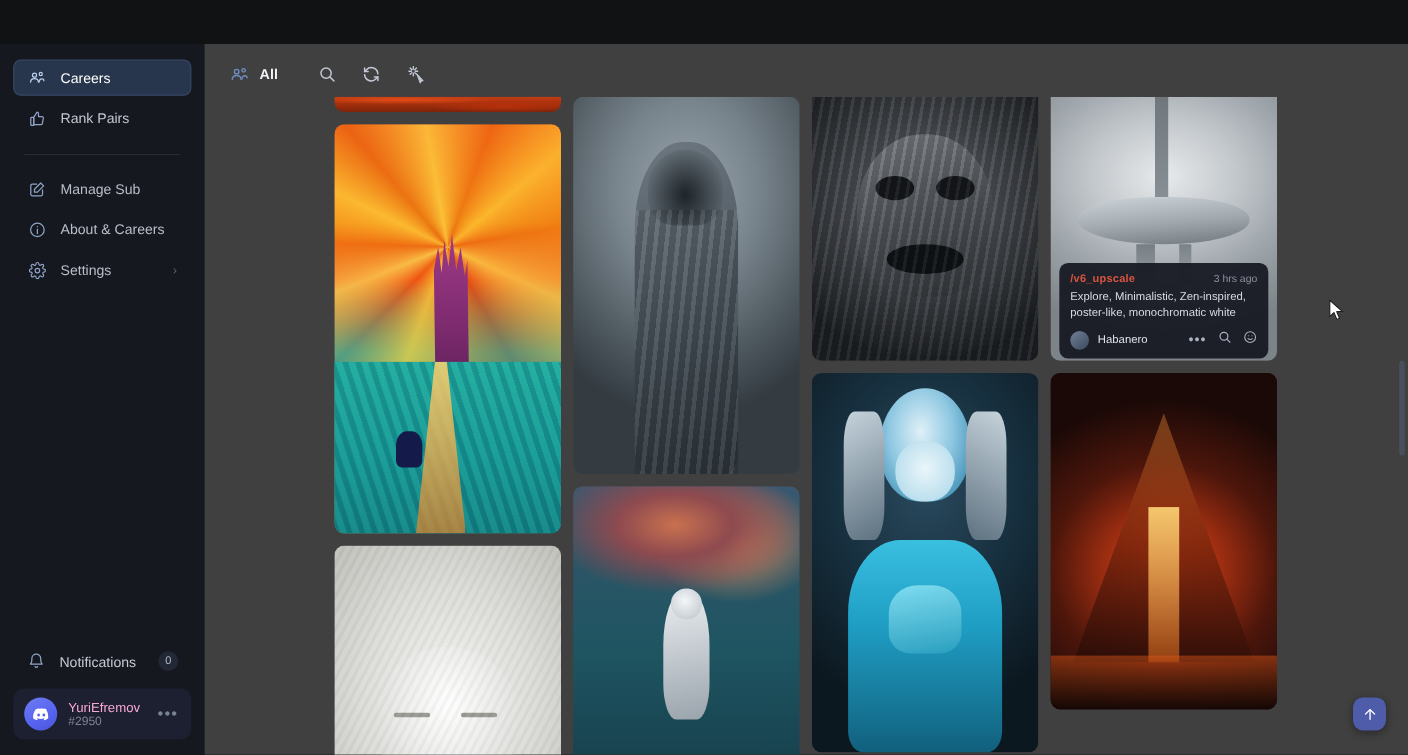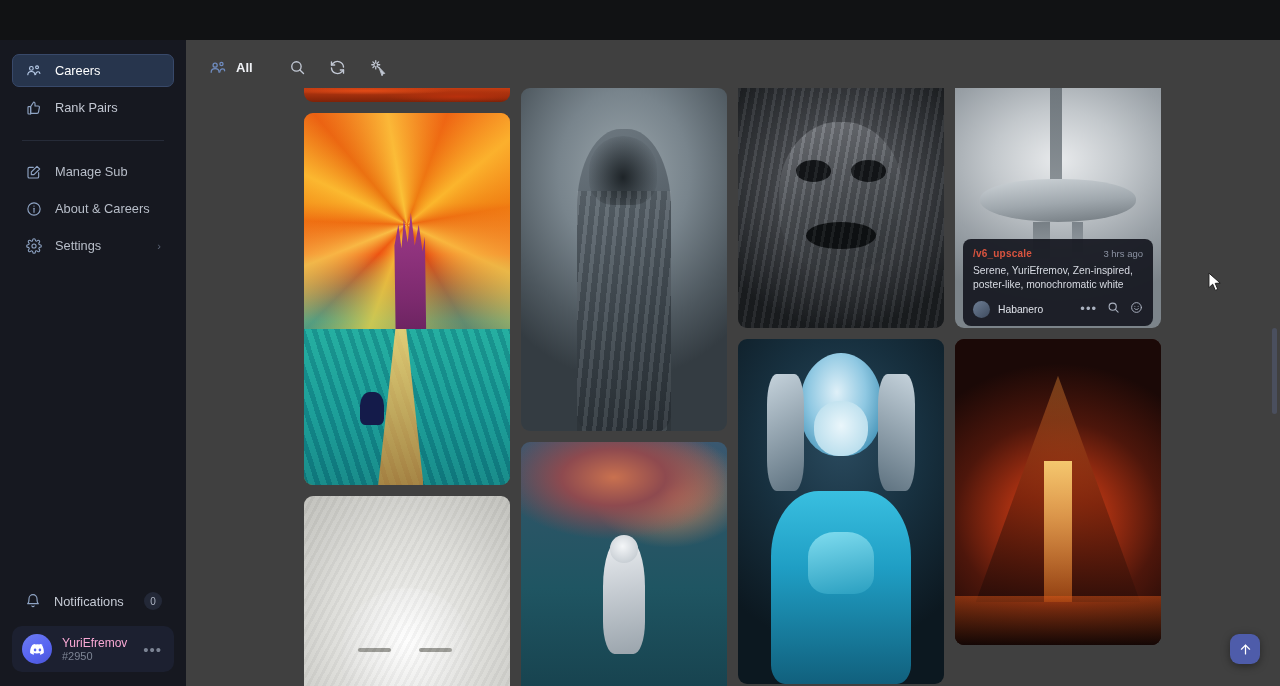--- a/index.html
+++ b/index.html
@@ -399,21 +399,21 @@
             <div style="position:absolute;left:46%;top:0;width:6%;height:46%;background:linear-gradient(180deg,#6f777d,#8d9499);"></div>
             <div style="position:absolute;left:12%;top:38%;width:76%;height:18%;background:linear-gradient(175deg,#cfd5d9 0%,#9fa7ad 55%,#6f777d 100%);border-radius:48% 48% 52% 52%;"></div>
             <div style="position:absolute;left:38%;top:56%;width:8%;height:26%;background:linear-gradient(180deg,#777f85,#aab1b6);"></div>
             <div style="position:absolute;left:57%;top:56%;width:5%;height:20%;background:linear-gradient(180deg,#7b838a,#a4abb0);"></div>
 
             <div class="meta">
               <div class="meta-top">
                 <span class="meta-cmd">/v6_upscale</span>
                 <span class="meta-time">3 hrs ago</span>
               </div>
-              <div class="meta-prompt">Serene, YuriEfremov, Zen-inspired, poster-like, monochromatic white</div>
+              <div class="meta-prompt">Explore, Minimalistic, Zen-inspired, poster-like, monochromatic white</div>
               <div class="meta-foot">
                 <span class="meta-av"></span>
                 <span class="meta-user">Habanero</span>
                 <span class="meta-acts">
                   <span class="dots">•••</span>
                   <span>
                     <svg width="13" height="13" viewBox="0 0 24 24" fill="none" stroke="currentColor" stroke-width="2" stroke-linecap="round">
                         <circle cx="10.5" cy="10.5" r="6.6"></circle>
                         <path d="M15.4 15.4 20.5 20.5"></path>
                       </svg>

